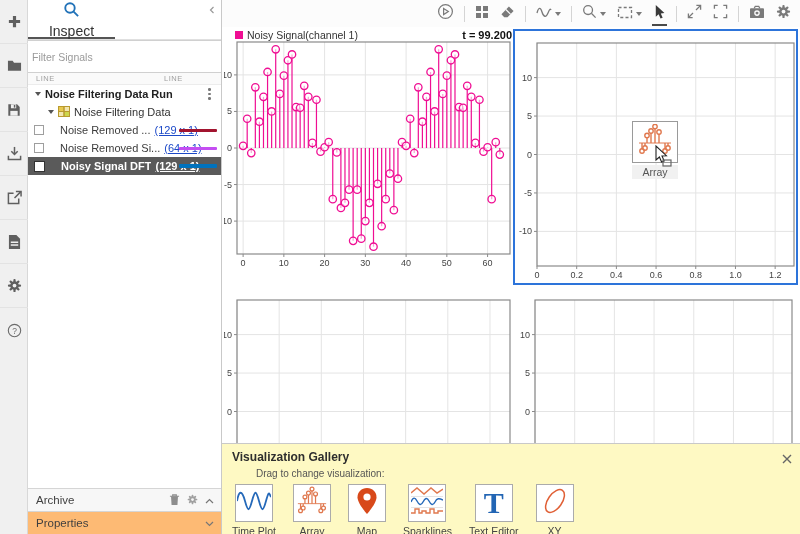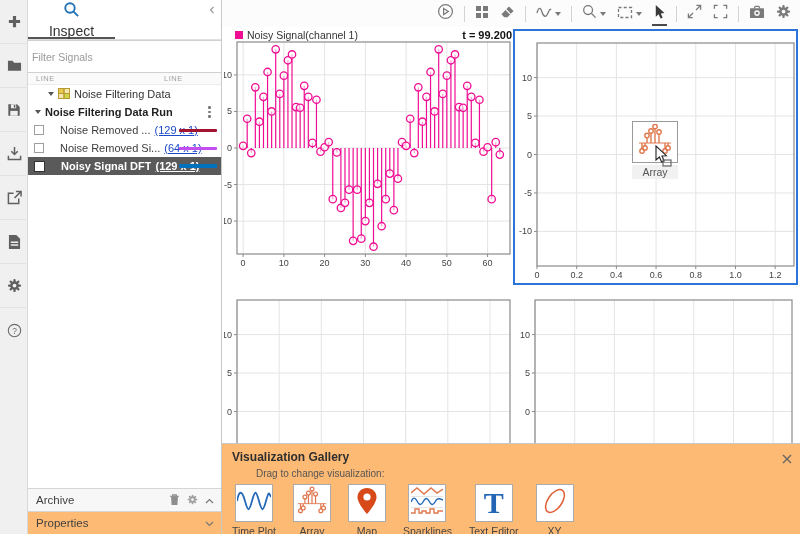--- a/index.html
+++ b/index.html
@@ -62,21 +62,21 @@
   .legend-label { font-size:10.5px; color:#333; margin-left:4px; }
   .time-label { margin-left:auto; margin-right:0; font-size:11px; font-weight:bold; color:#111;text-align:center; }
 
   
   .ghost { position:absolute; left:117px; top:90px; width:60px; z-index:3; }
   .ghost-tile { width:46px; height:42px; background:rgba(255,255,255,.92); border:1px solid #9a9a9a; display:flex; align-items:center; justify-content:center; }
   .ghost-label { margin-top:2px; width:46px; text-align:center; font-size:10.5px; color:#555; background:rgba(240,240,240,.9); padding:1px 0; }
   .ghost-cursor { position:absolute; left:22px; top:24px; }
 
   
-  .gallery { position:absolute; left:222px; top:443px; width:578px; height:91px; background:#fdba74; border-top:1px solid #c9c9c9; z-index:5; }
+  .gallery { position:absolute; left:222px; top:443px; width:578px; height:91px; background:#fef9c3; border-top:1px solid #c9c9c9; z-index:5; }
   .gal-title { position:absolute; left:10px; top:6px; font-size:12px; font-weight:bold; color:#2e2e2e; }
   .gal-close { position:absolute; right:8px; top:6px; cursor:pointer; }
   .gal-sub { position:absolute; left:10px; top:24px; font-size:10px; color:#555;padding-left:24px; }
   .gal-tiles { position:absolute; left:10px; top:40px; display:flex; gap:17px; }
   .gal-cell { display:flex; flex-direction:column; align-items:center; cursor:pointer; }
   .gal-tile { width:38px; height:38px; border:1px solid #ababab; background:#fff; display:flex; align-items:center; justify-content:center; }
   .gal-lbl { margin-top:3px; font-size:10.5px; color:#444; white-space:nowrap; }
 </style>
 </head>
 <body>
@@ -176,38 +176,38 @@
     </div>
 
     <input class="filter" type="text" placeholder="Filter Signals" style="">
 
     <div class="tree-head">
       <span class="c-name">LINE</span>
       <span class="c-line">LINE</span>
     </div>
 
     <div class="tree">
+      <div class="trow run">
+        <span class="caret"></span>
+        <span>Noise Filtering Data Run</span>
+        <span class="kebab">
+            <i></i>
+            <i></i>
+            <i></i>
+          </span>
+      </div>
       <div class="trow group">
         <span class="caret"></span>
         <span style="margin-right:4px"><svg width="12" height="11" viewBox="0 0 12 11">
               <rect x="0.5" y="0.5" width="11" height="10" fill="#f3e6b0" stroke="#b99a2e"></rect>
               <rect x="0.5" y="0.5" width="5.5" height="5" fill="#e8c94e" stroke="#b99a2e"></rect>
               <rect x="6" y="5.5" width="5.5" height="5" fill="#cdd64b" stroke="#b99a2e"></rect>
               <path d="M6 0.5v10 M0.5 5.5h11" stroke="#b99a2e" fill="none"></path>
             </svg></span>
         <span>Noise Filtering Data</span>
-      </div>
-      <div class="trow run">
-        <span class="caret"></span>
-        <span>Noise Filtering Data Run</span>
-        <span class="kebab">
-            <i></i>
-            <i></i>
-            <i></i>
-          </span>
       </div>
 
       <div class="trow">
         <span class="cbx"></span>
         <span class="sig-name">Noise Removed ...</span>
         <span class="dims">(129 x 1)</span>
         <span class="swatch" style="background:#a2142f"></span>
       </div>
       <div class="trow">
         <span class="cbx"></span>

